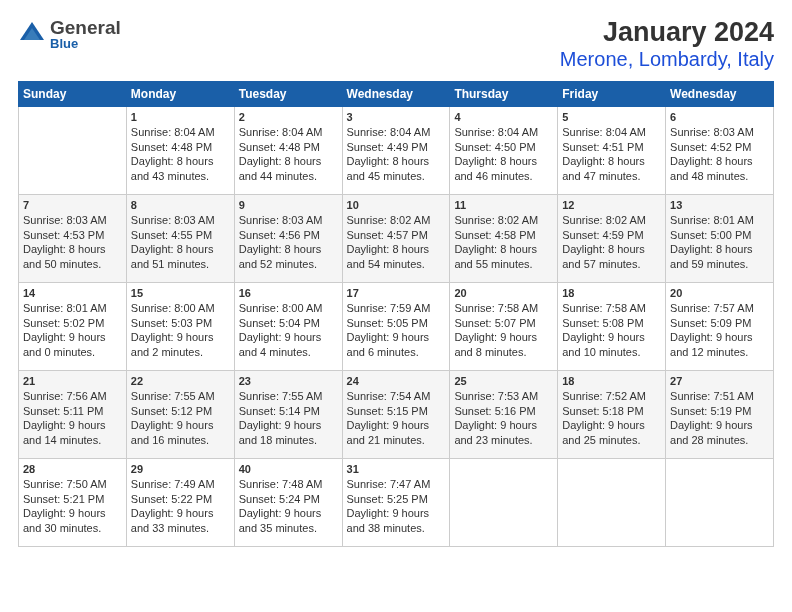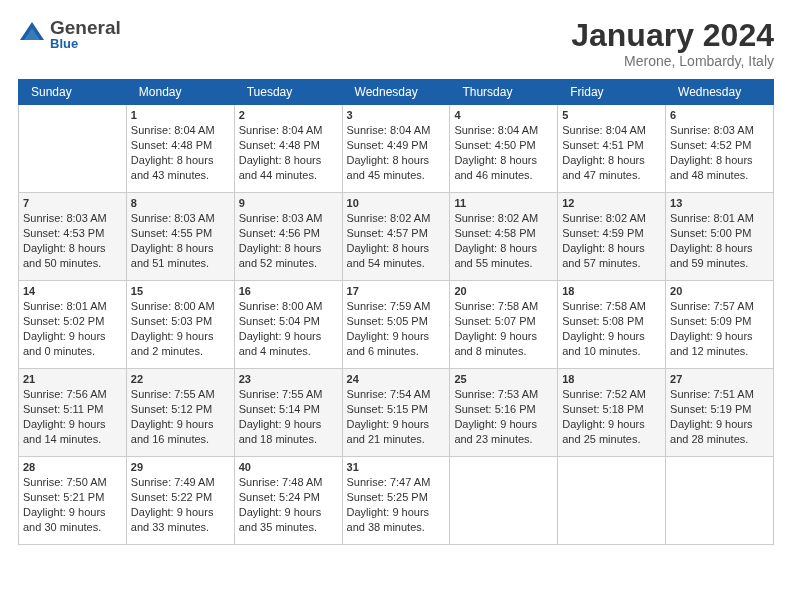--- a/index.html
+++ b/index.html
@@ -20,41 +20,41 @@
     .header {
       display: flex;
       justify-content: space-between;
       align-items: flex-start;
       margin-bottom: 10px;
     }
     .title-block {
       text-align: right;
     }
     .title-block h1 {
-      font-size: 32px;
+      font-size: 27px;
       font-weight: bold;
       color: #333;
       line-height: 1.1;
     }
     .title-block h2 {
-      font-size: 14px;
+      font-size: 20px;
       font-weight: normal;
-      color: #737373;
+      color: #1d4ed8;
     }
     table {
       width: 100%;
       border-collapse: collapse;
       table-layout: fixed;
     }
     thead tr th {
       background: #1a5fa8;
       color: #fff;
       font-size: 12px;
-      font-weight: normal;
-      padding: 5px 12px;
+      font-weight: bold;
+      padding: 5px 4px;
       text-align: left;
       border: 1px solid #1a5fa8;
     }
     tbody tr td {
       border: 1px solid #ccc;
       vertical-align: top;
       padding: 4px 4px 4px 4px;
       font-size: 10px;
       color: #333;
       height: 88px;

